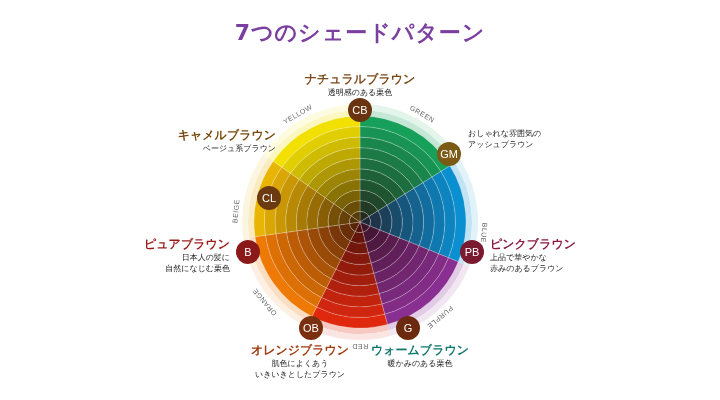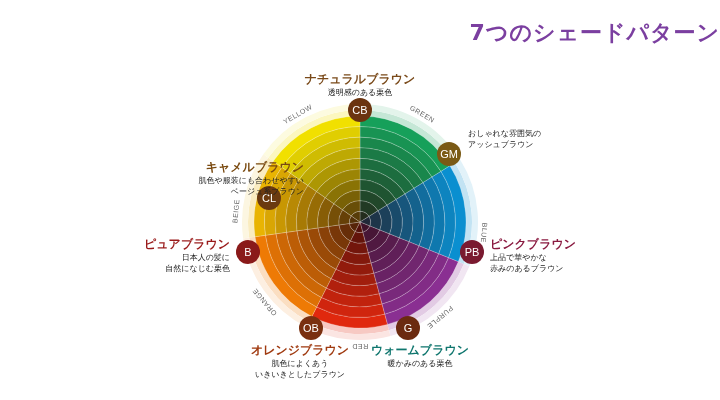--- a/index.html
+++ b/index.html
@@ -1,21 +1,21 @@
 <!DOCTYPE html>
 <html><head>
 <meta charset="utf-8">
 <style>
   html, body { margin: 0; padding: 0; }
   body {
     width: 720px; height: 400px; background: #ffffff; position: relative; overflow: hidden;
     font-family: "DejaVu Sans", "Liberation Sans", sans-serif;
   }
   .title {
-    position: absolute; left: 0; top: 18px; width: 720px; text-align: right;
+    position: absolute; left: 0; top: 18px; width: 720px; text-align: center;
     font-size: 22px; font-weight: bold; color: #7b3fa0; letter-spacing: 1px;
   }
   .wheel-svg { position: absolute; left: 0; top: 0; }
   .badge {
     position: absolute; width: 24px; height: 24px; border-radius: 50%;
     color: #fff; font-size: 11px; font-family: "Liberation Sans", sans-serif;
     display: flex; align-items: center; justify-content: center;
     transform: translate(-50%, -50%);
   }
   .label { position: absolute; }
@@ -158,17 +158,16 @@
   <div class="desc">肌色によくあう</div>
   <div class="desc">いきいきとしたブラウン</div>
 </div>
 
 <div class="label right-al" style="right:490px;top:237px;">
   <div class="name" id="n5" style="color: rgb(154, 26, 26);">ピュアブラウン</div>
   <div class="desc">日本人の髪に</div>
   <div class="desc">自然になじむ栗色</div>
 </div>
 
-<div class="label right-al" style="right:416px;top:128px;margin-top:32px;">
+<div class="label right-al" style="right:444px;top:128px;">
   <div class="name" id="n6" style="color: rgb(122, 74, 16);">キャメルブラウン</div>
-  <div class="desc">肌色や服装にも合わせやすい</div>
   <div class="desc">ベージュ系ブラウン</div>
 </div>
 
 </body></html>

